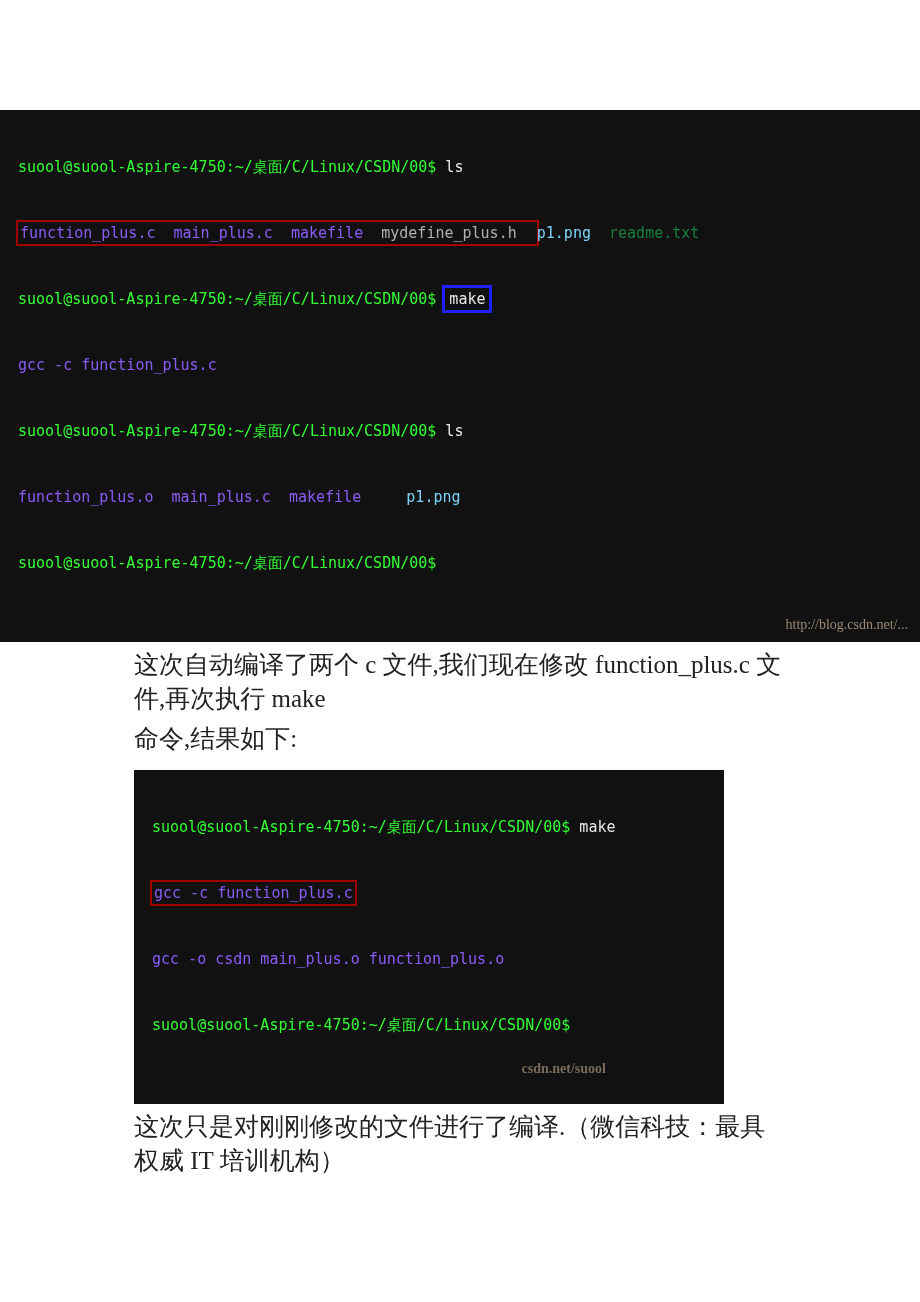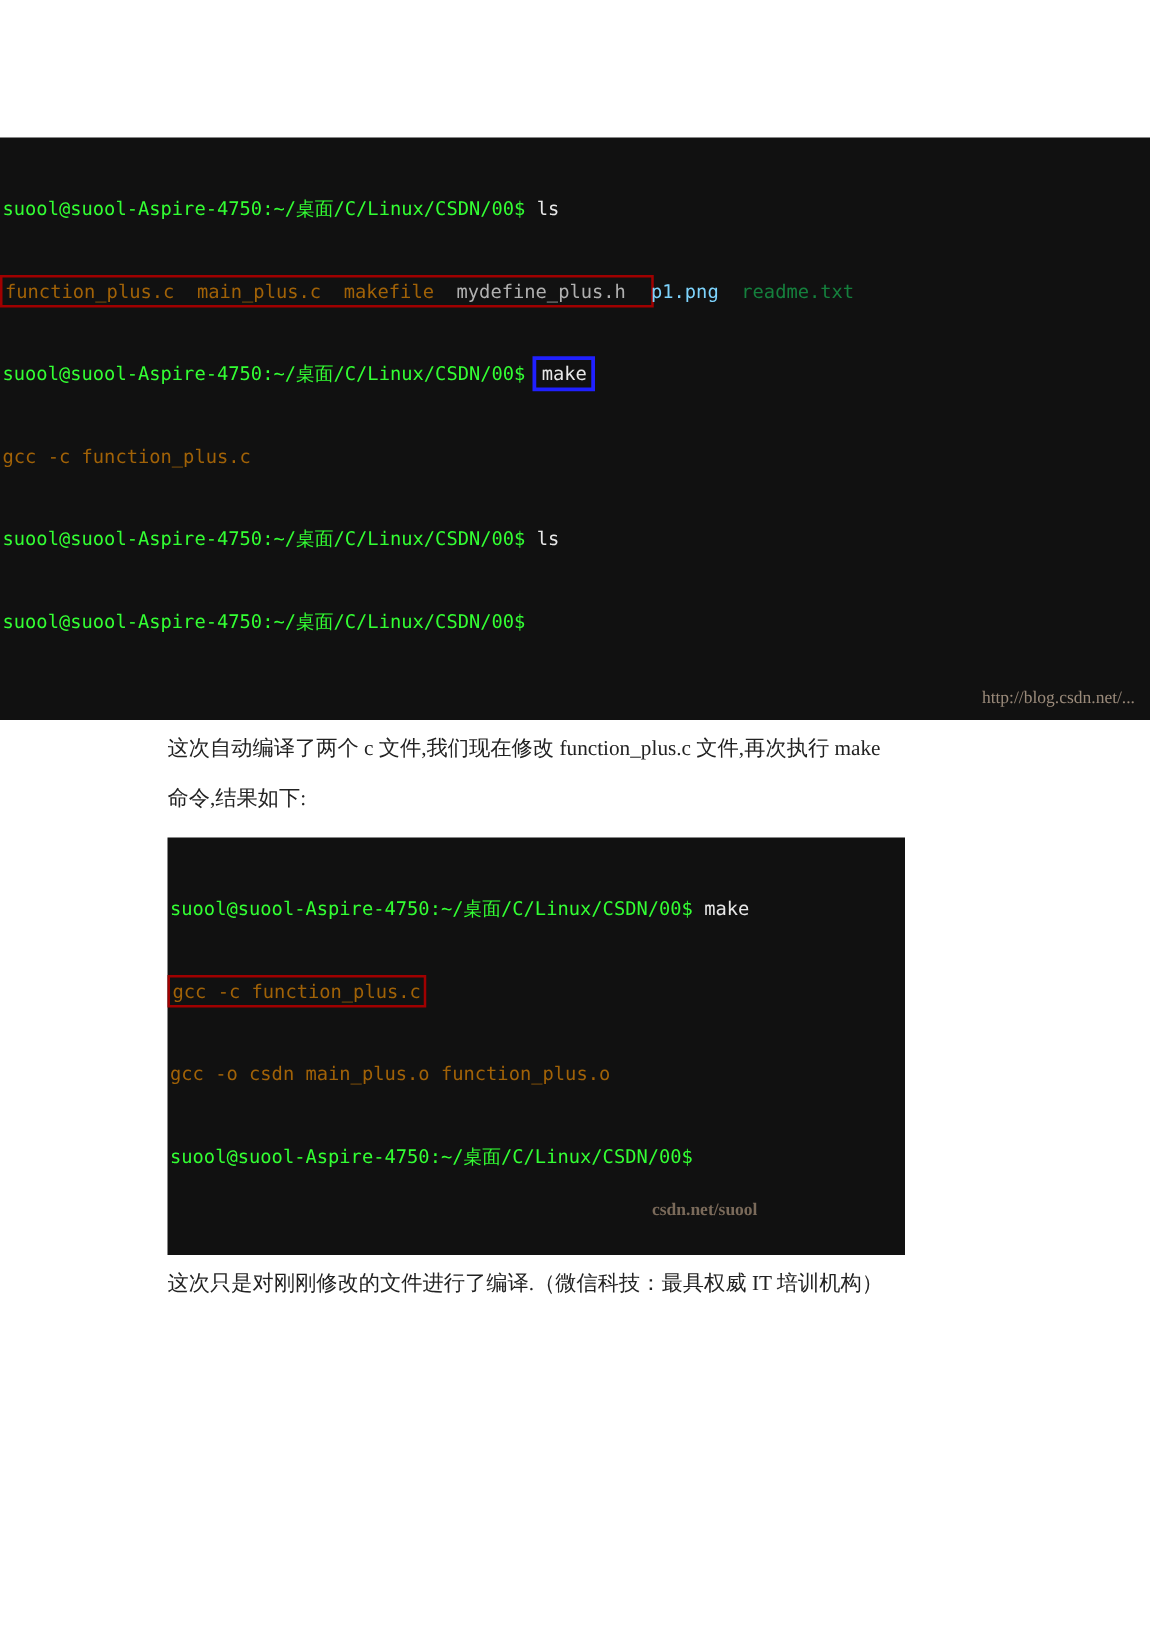--- a/index.html
+++ b/index.html
@@ -19,24 +19,24 @@
     font-size: 15px;
     line-height: 22px;
     padding: 2px 0;
     margin: 110px 0 0 0;
     white-space: pre;
     position: relative;
   }
   .terminal.second {
     margin-top: 14px;
   }
-  .tline { padding: 0 2px; }
+  .tline { padding: 0 18px; }
   .prompt { color: #33ff33; }
   .cmd    { color: #e8e8e8; }
-  .output { color: #a16207; text-align: center; }
+  .output { color: #8b5cf6; text-align: center; }
   .file-txt { color: #15803d; }
   .file-img { color: #7dd3fc; }
   .file-hdr { color: #b0b0b0; }
   .file-cyan { color: #4ad0c0; }
   .watermark {
     position: absolute;
     right: 12px;
     bottom: 6px;
     color: #9a8a7a;
     font-size: 14px;
@@ -46,36 +46,37 @@
   .watermark.mid {
     right: 20%;
     bottom: 24px;
     color: #7a6a5a;
     font-weight: bold;
   }
   .redbox1 { outline: 2px solid #a00000; display: inline-block; padding: 0 2px; }
   .bluebox { outline: 3px solid #2020ff; display: inline-block; padding: 0 4px; }
 
   .body-text {
-    font-size: 17px;
+    font-size: 25px;
     line-height: 34px;
     margin: 6px 134px 6px 134px;
   }
 </style>
 </head>
 <body>
 
 <div class="page">
 
   <div class="terminal">
     <div class="tline"><span class="prompt">suool@suool-Aspire-4750:~/桌面/C/Linux/CSDN/00$ </span><span class="cmd">ls</span></div>
     <div class="tline"><span class="redbox1"><span class="output">function_plus.c  main_plus.c  makefile  </span><span class="file-hdr">mydefine_plus.h  </span></span><span class="file-img">p1.png  </span><span class="file-txt">readme.txt</span></div>
     <div class="tline"><span class="prompt">suool@suool-Aspire-4750:~/桌面/C/Linux/CSDN/00$ </span><span class="bluebox"><span class="cmd">make</span></span></div>
     <div class="tline"><span class="output">gcc -c function_plus.c</span></div>
     <div class="tline"><span class="prompt">suool@suool-Aspire-4750:~/桌面/C/Linux/CSDN/00$ </span><span class="cmd">ls</span></div>
+    <div class="tline"><span class="output">function_plus.o  main_plus.c  makefile     </span><span class="file-img">p1.png</span></div>
     <div class="tline"><span class="prompt">suool@suool-Aspire-4750:~/桌面/C/Linux/CSDN/00$ </span></div>
     <div class="watermark">http://blog.csdn.net/...</div>
   </div>
 
   <div class="body-text">这次自动编译了两个 c 文件,我们现在修改 function_plus.c 文件,再次执行 make</div>
   <div class="body-text">命令,结果如下:</div>
 
   <div class="terminal second" style="width:590px; margin-left:134px;">
     <div class="tline"><span class="prompt">suool@suool-Aspire-4750:~/桌面/C/Linux/CSDN/00$ </span><span class="cmd">make</span></div>
     <div class="tline"><span class="redbox1"><span class="output">gcc -c function_plus.c</span></span></div>

